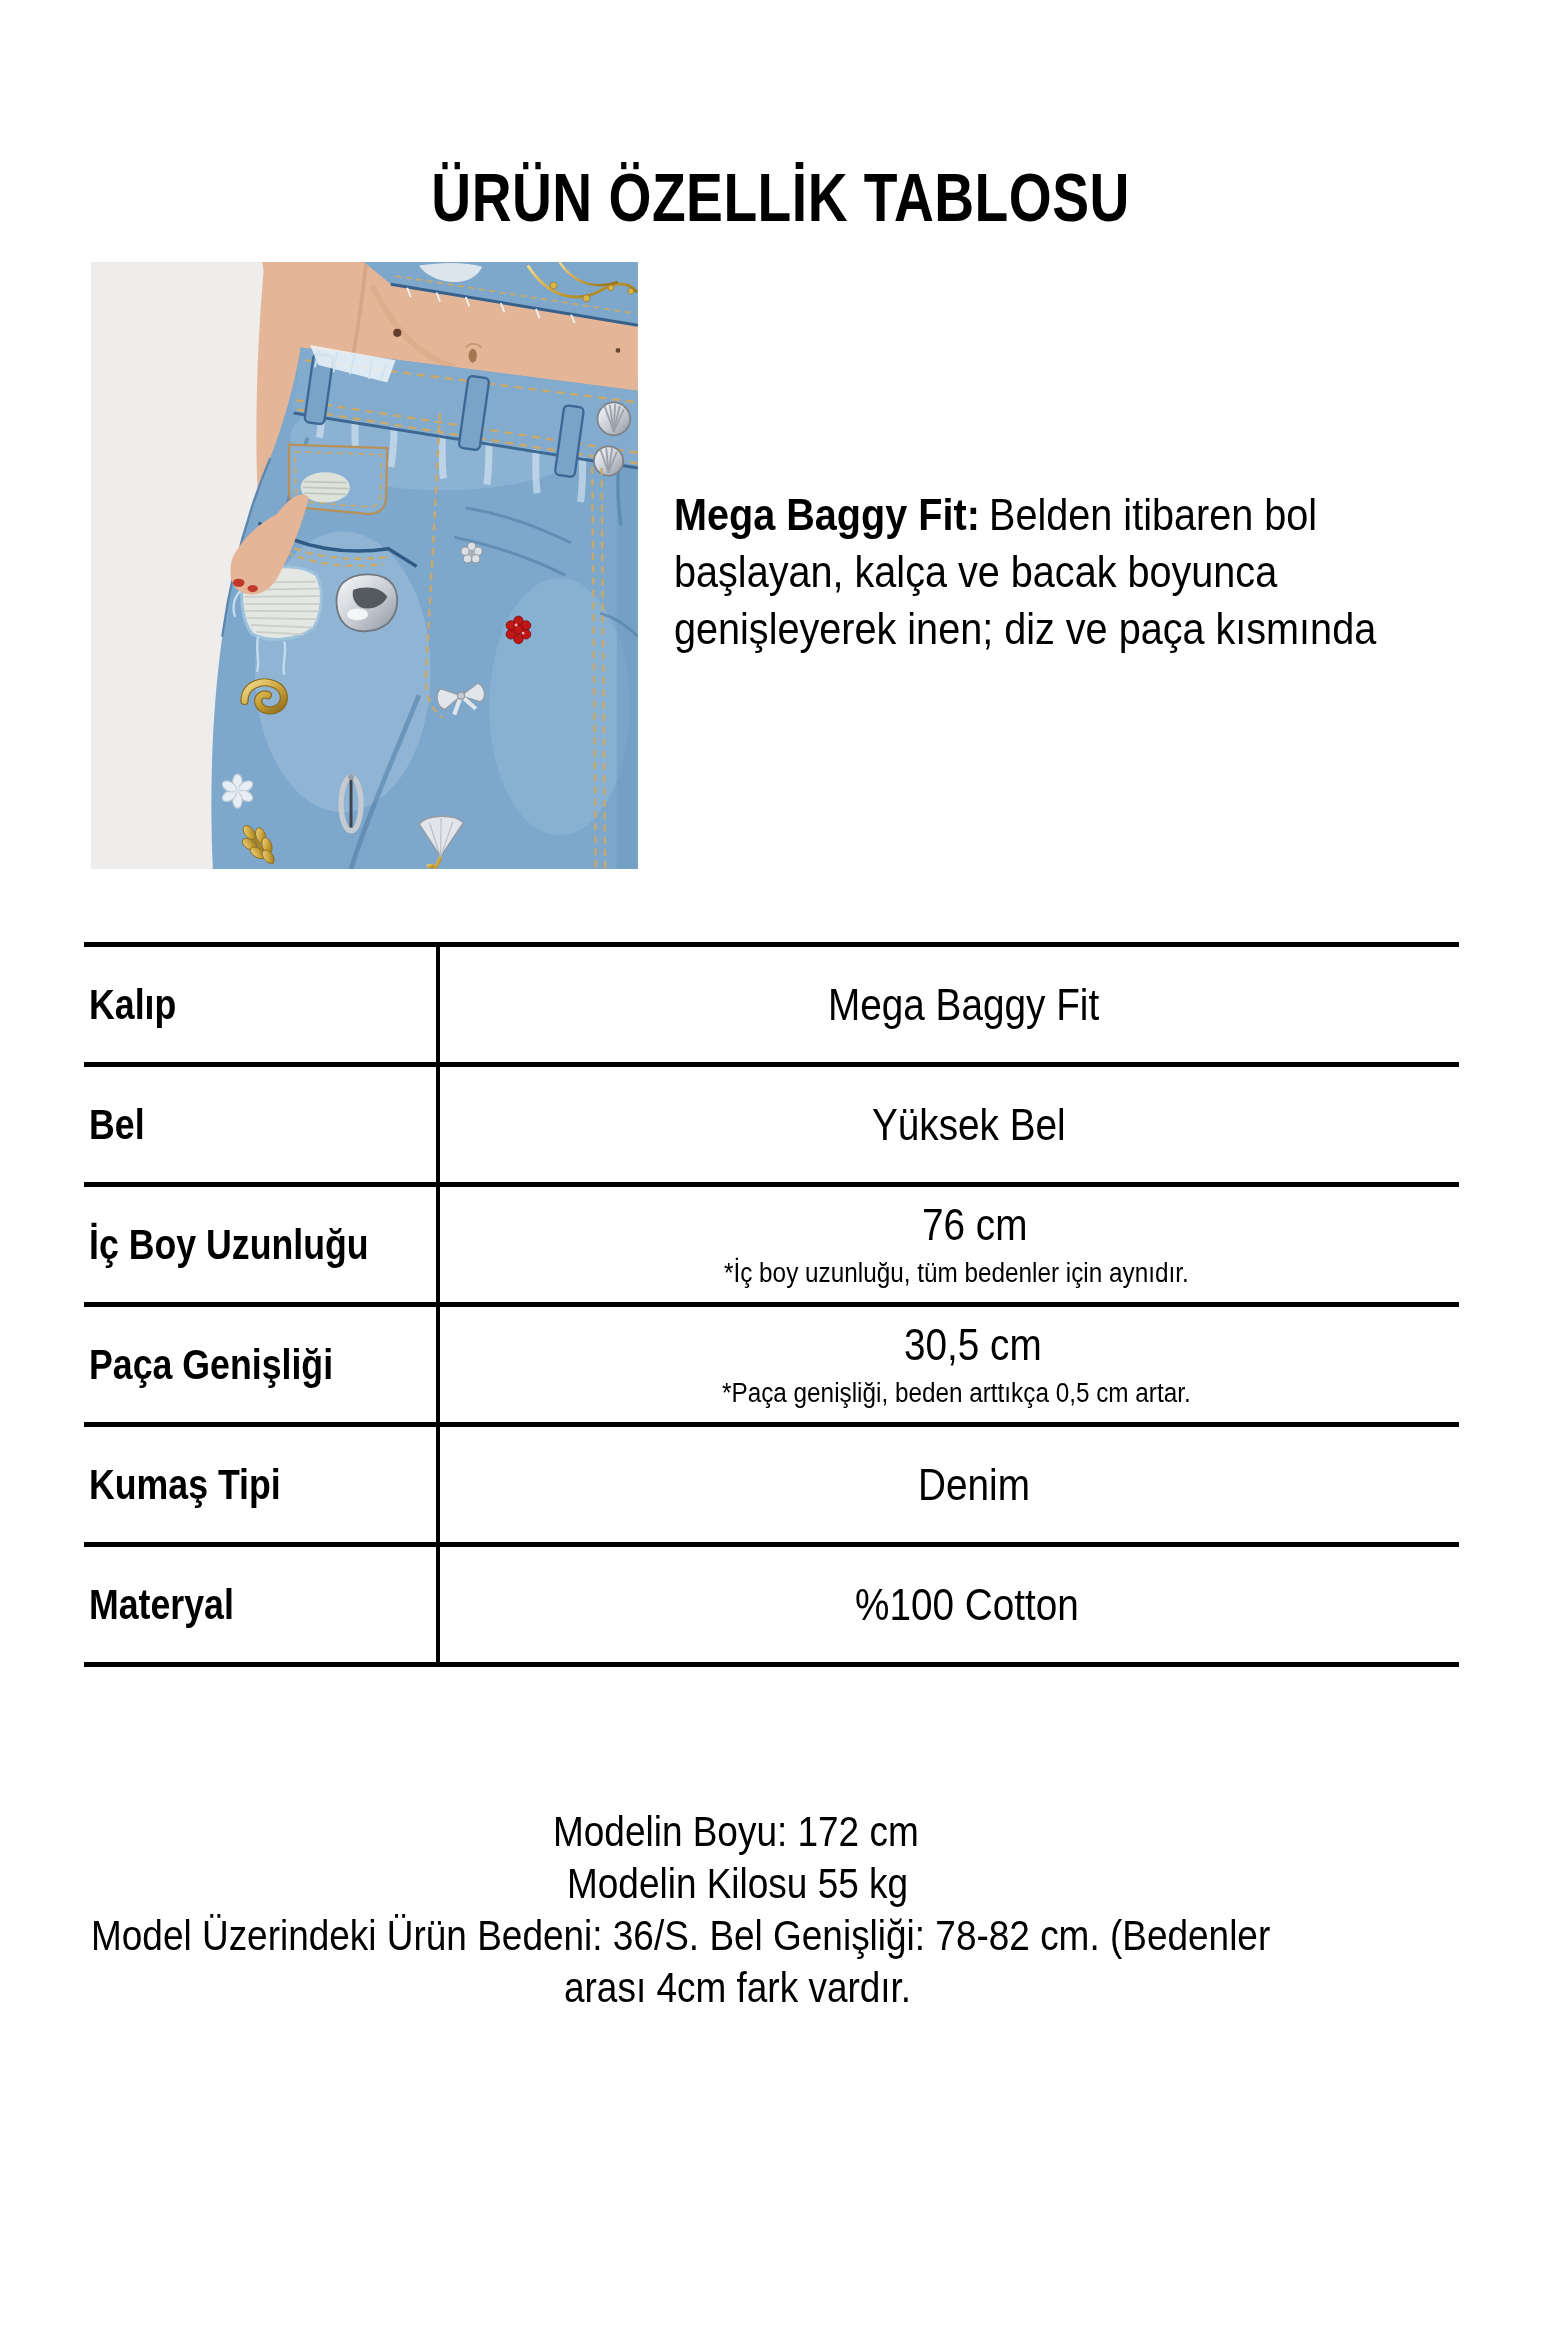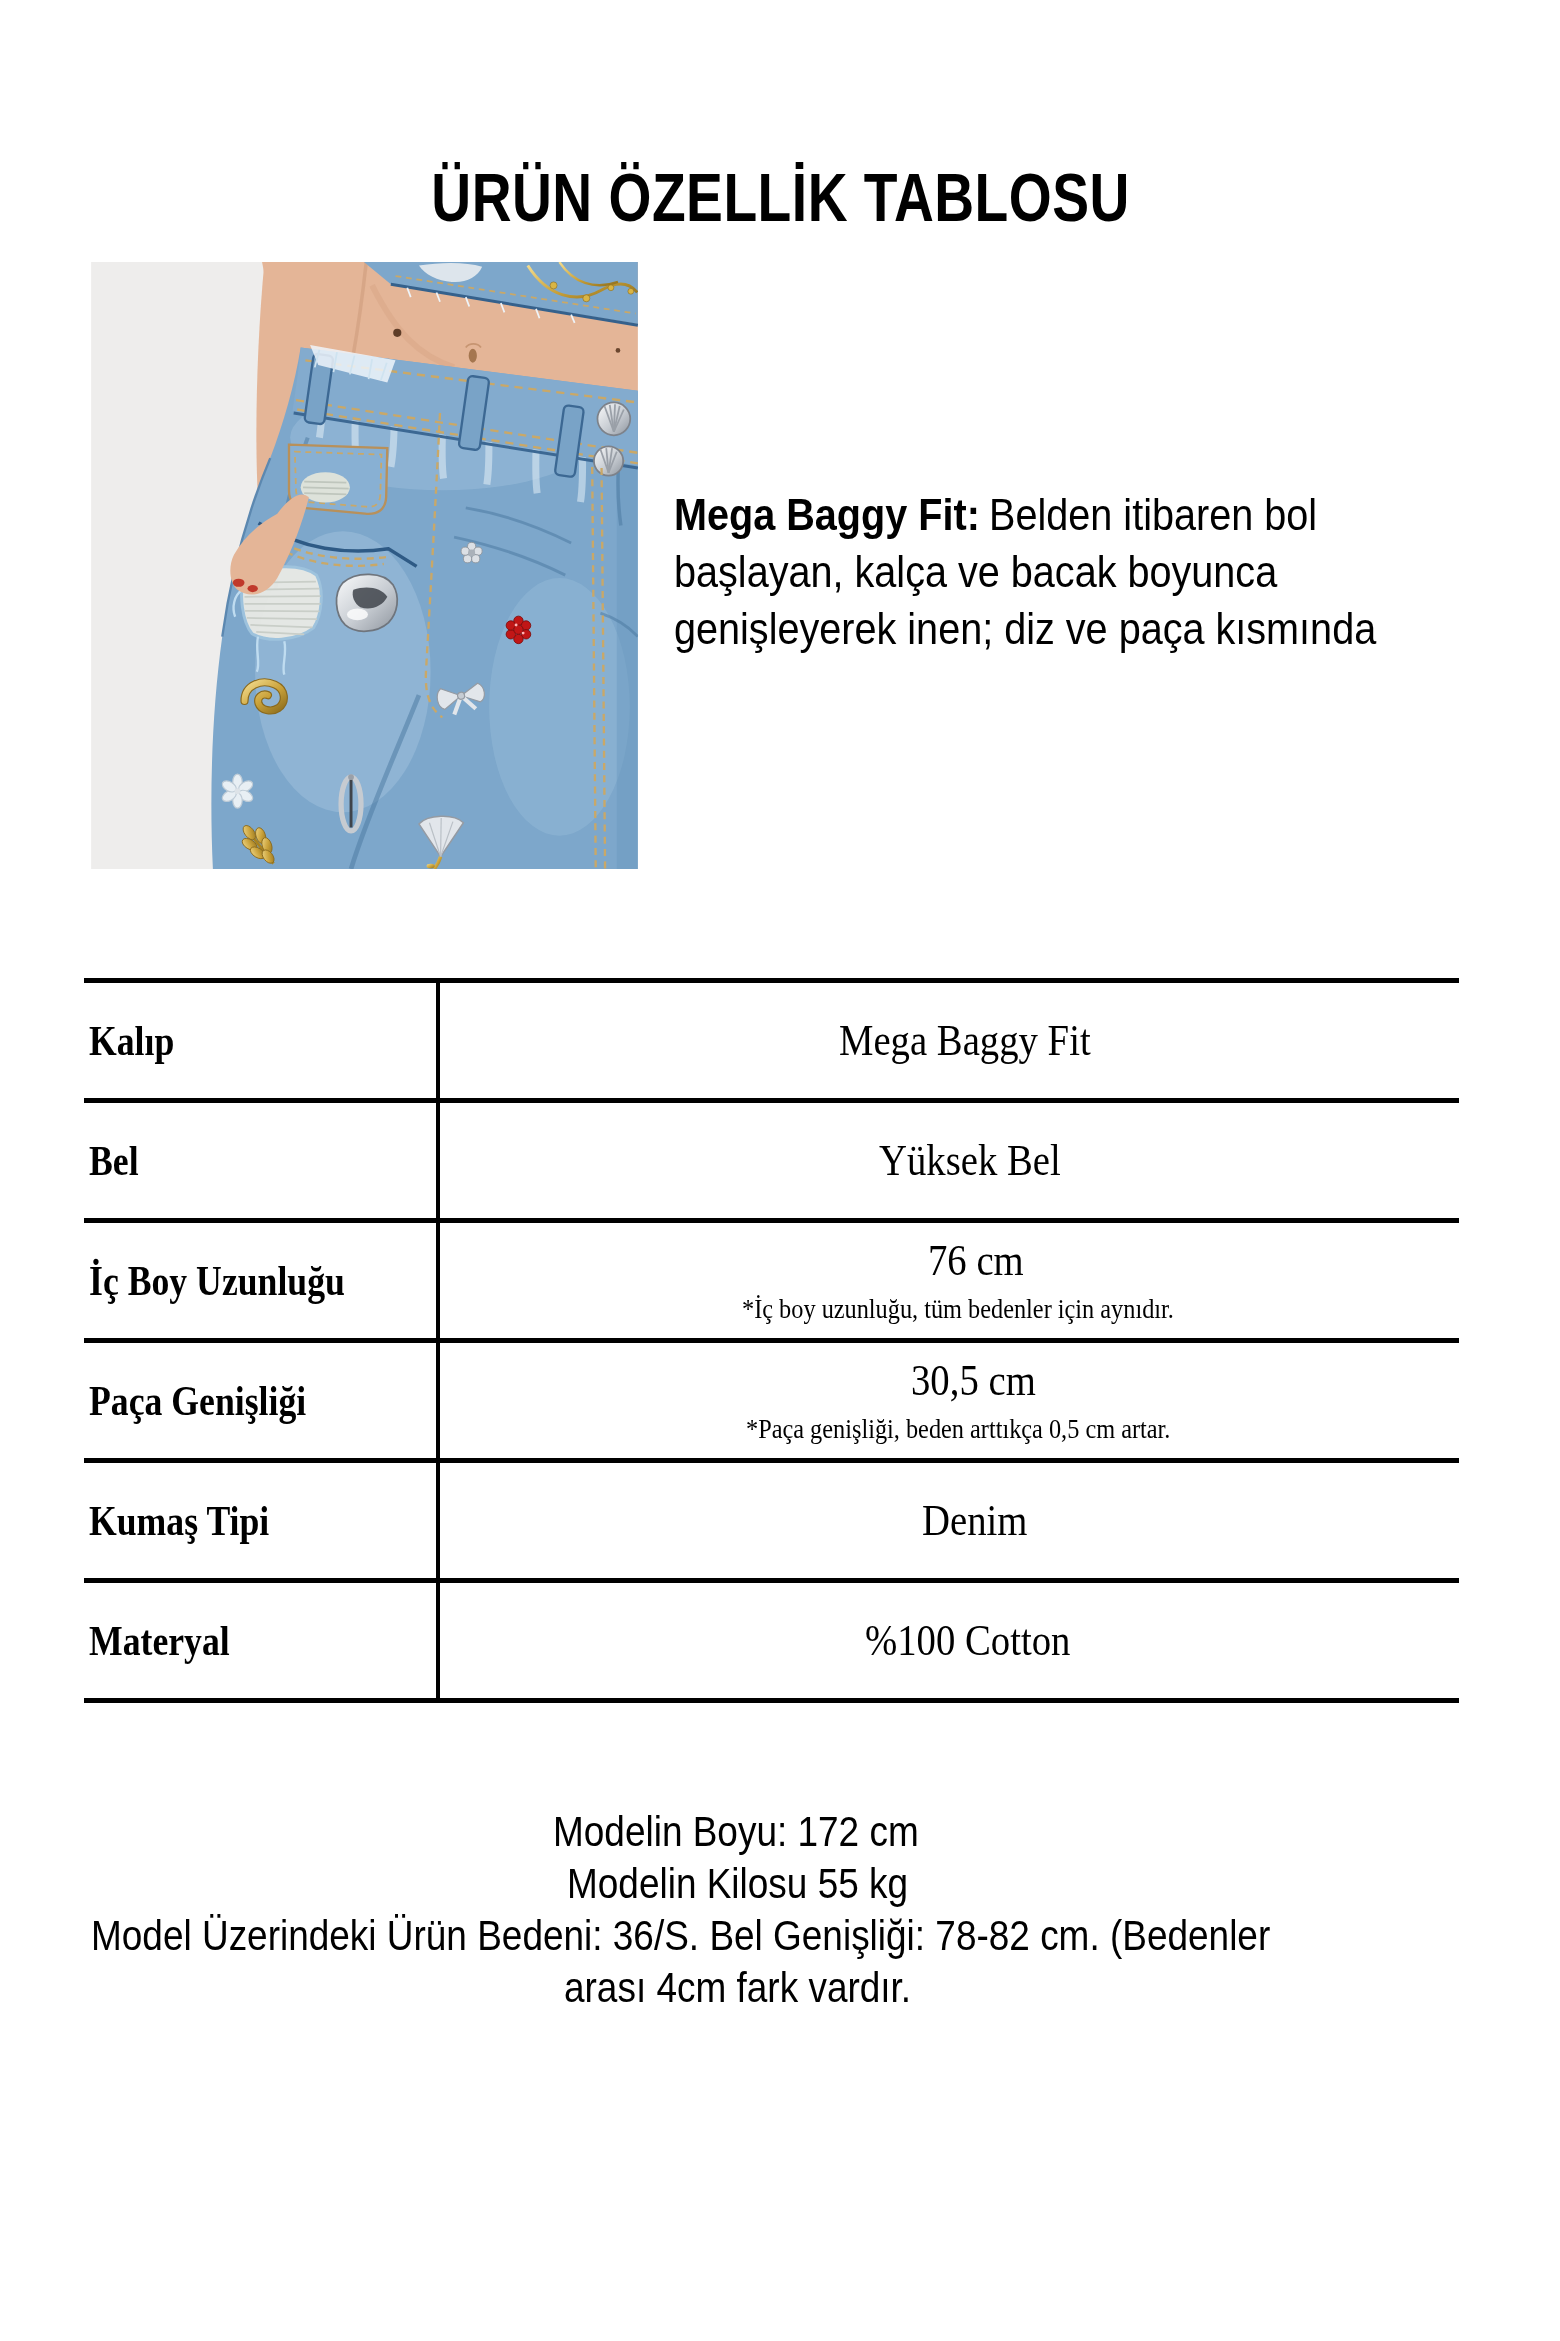--- a/index.html
+++ b/index.html
@@ -29,23 +29,22 @@
   .photo svg{display:block;width:100%;height:100%;}
 
   .desc{
     position:absolute;left:666px;top:486px;
     font-size:45px;line-height:57px;margin-left:8px;
   }
   .desc .cond{transform:scaleX(0.88);}
   .lead{font-weight:bold;padding-right:10.5px;}
 
   .spec-table{
-    position:absolute;left:84px;top:978px;width:1375px;
+    position:absolute;left:84px;top:942px;width:1375px;
     border-top:5.3px solid #000;
-    font-family:Liberation Serif, serif;
   }
   .row{display:flex;height:115px;border-bottom:5.3px solid #000;}
   .cell-label{
     width:352px;display:flex;align-items:center;
     padding-left:4.7px;box-sizing:border-box;
     font-size:42px;font-weight:bold;
   }
   .cell-value{
     flex:1;display:flex;flex-direction:column;justify-content:center;
     align-items:center;padding-left:69px;box-sizing:border-box;gap:9.4px;

